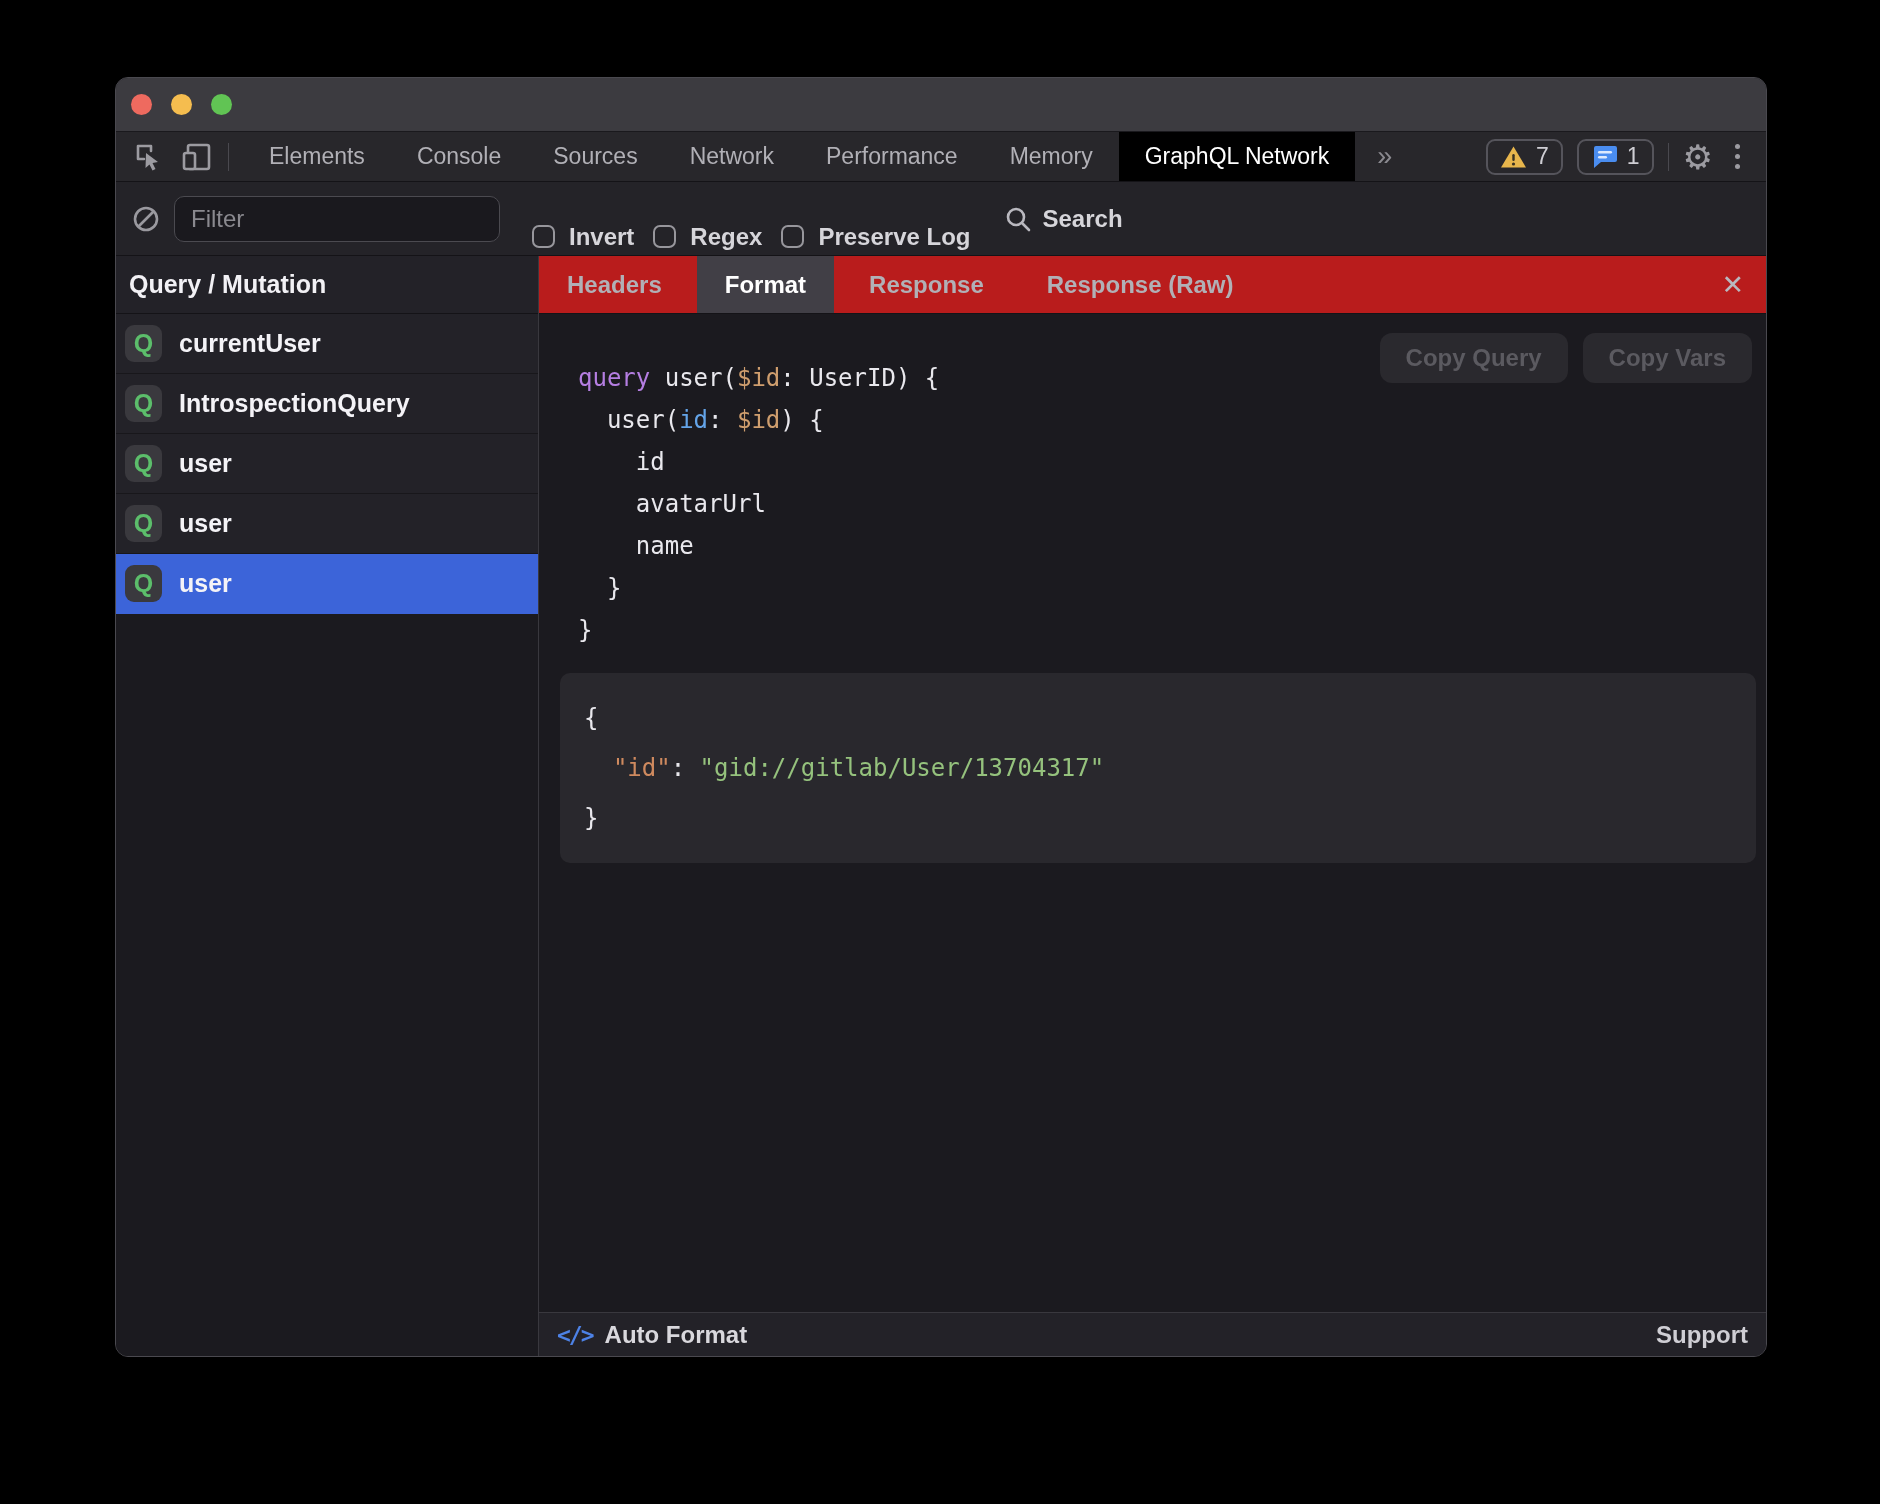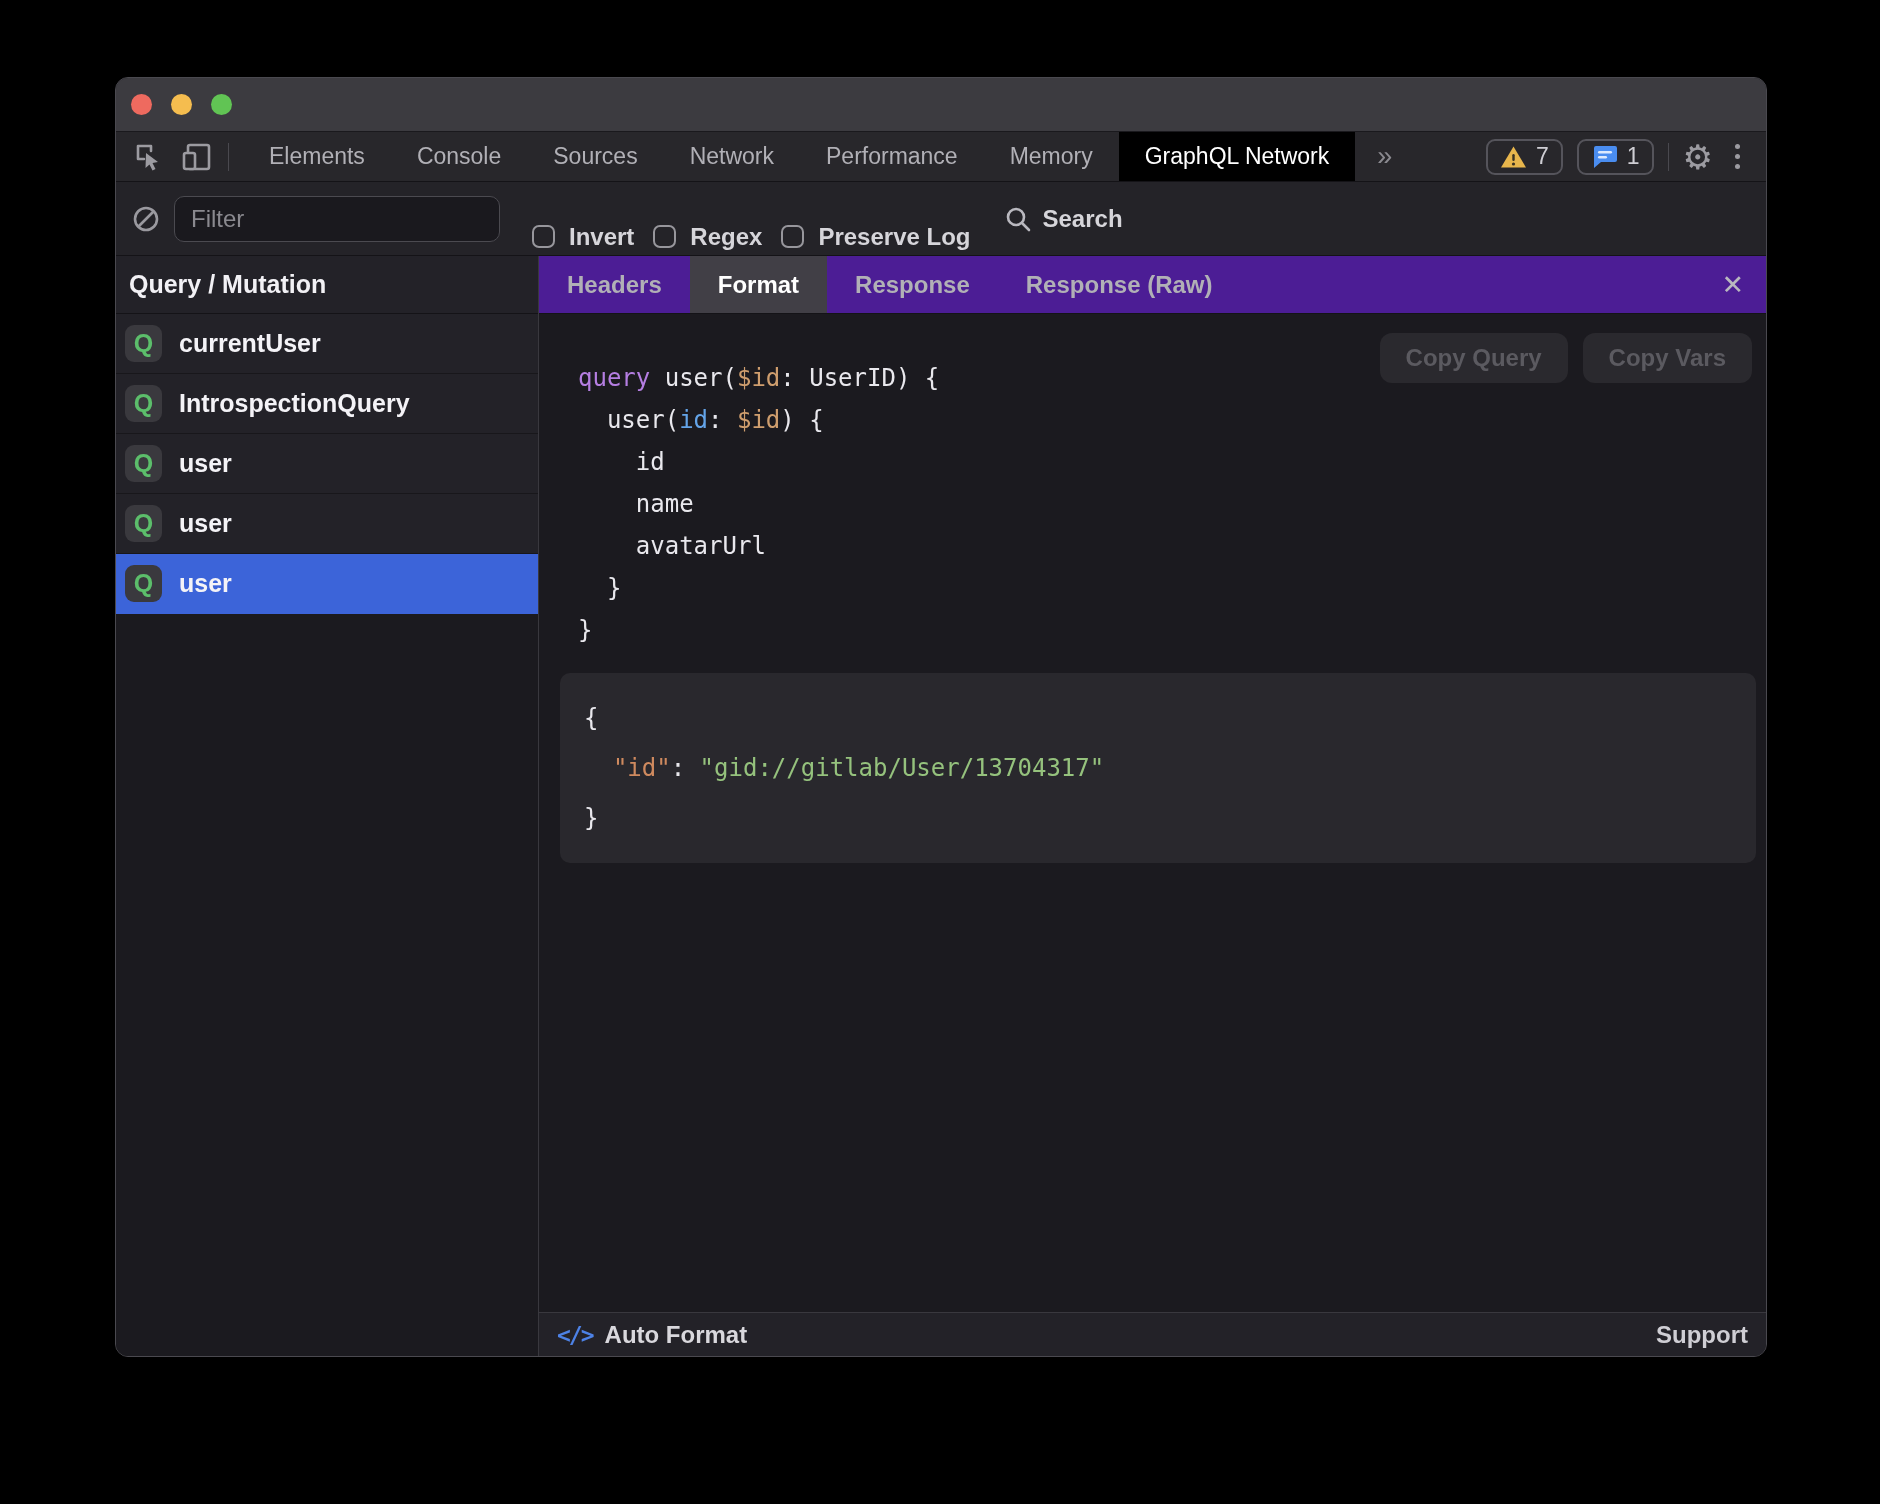--- a/index.html
+++ b/index.html
@@ -68,22 +68,22 @@
                  border-bottom:1px solid #141317; }
   .qlist { display:flex; flex-direction:column; }
   .qrow { height:60px; background:#232228; display:flex; align-items:center; gap:17px;
           padding-left:9px; border-bottom:1px solid #18171b; cursor:default; }
   .qrow.selected { background:#3c64d9; border-bottom-color:#3c64d9; }
   .qbadge { width:37px; height:37px; border-radius:9px; background:#3a393e; color:#5cbe6b;
             font-size:25px; font-weight:700; display:flex; align-items:center; justify-content:center; }
   .qlabel { color:#f4f3f7; font-size:25px; font-weight:700; }
 
   
-  .rtabs { height:58px; flex:0 0 58px; background:#4c1d95; display:flex; align-items:stretch;
-           border-bottom:1px solid #141317; position:relative; }
+  .rtabs { height:58px; flex:0 0 58px; background:#b91c1c; display:flex; align-items:stretch;
+           border-bottom:1px solid #141317; position:relative;gap:7px; }
   .rtab { display:flex; align-items:center; padding:0 28px; color:#b1b0b6; font-size:24px;
           font-weight:700; white-space:nowrap; cursor:default; }
   .rtab.selected { background:#413f46; color:#ffffff; }
   .rtabs .close { margin-left:auto; display:flex; align-items:center; padding:0 22px;
                   color:#b9b8bf; font-size:27px; }
 
   
   .content { flex:1; background:#1b1a1f; position:relative; overflow:hidden;
              font-family:"DejaVu Sans Mono", monospace; }
   .codeblock { padding:43px 8px 0 39px; font-size:24px; line-height:42px; }
@@ -250,22 +250,22 @@
           <div class="rtab">Response</div>
           <div class="rtab">Response (Raw)</div>
           <div class="close">✕</div>
         </div>
 
       <div class="content">
         <div class="codeblock" id="query-code">
             <div class="code-line"><span class="tk-kw">query</span><span class="tk-plain"> user(</span><span class="tk-var">$id</span><span class="tk-plain">: UserID) {</span></div>
             <div class="code-line"><span class="tk-plain">  user(</span><span class="tk-arg">id</span><span class="tk-plain">: </span><span class="tk-var">$id</span><span class="tk-plain">) {</span></div>
             <div class="code-line"><span class="tk-plain">    id</span></div>
+            <div class="code-line"><span class="tk-plain">    avatarUrl</span></div>
             <div class="code-line"><span class="tk-plain">    name</span></div>
-            <div class="code-line"><span class="tk-plain">    avatarUrl</span></div>
             <div class="code-line"><span class="tk-plain">  }</span></div>
             <div class="code-line"><span class="tk-plain">}</span></div>
           </div>
         <div class="varsbox" id="vars-code">
             <div class="code-line"><span class="tk-plain">{</span></div>
             <div class="code-line"><span class="tk-plain">  </span><span class="tk-key">"id"</span><span class="tk-plain">: </span><span class="tk-str">"gid://gitlab/User/13704317"</span></div>
             <div class="code-line"><span class="tk-plain">}</span></div>
           </div>
         <div class="copy-buttons">
           <button class="copybtn">Copy Query</button>

